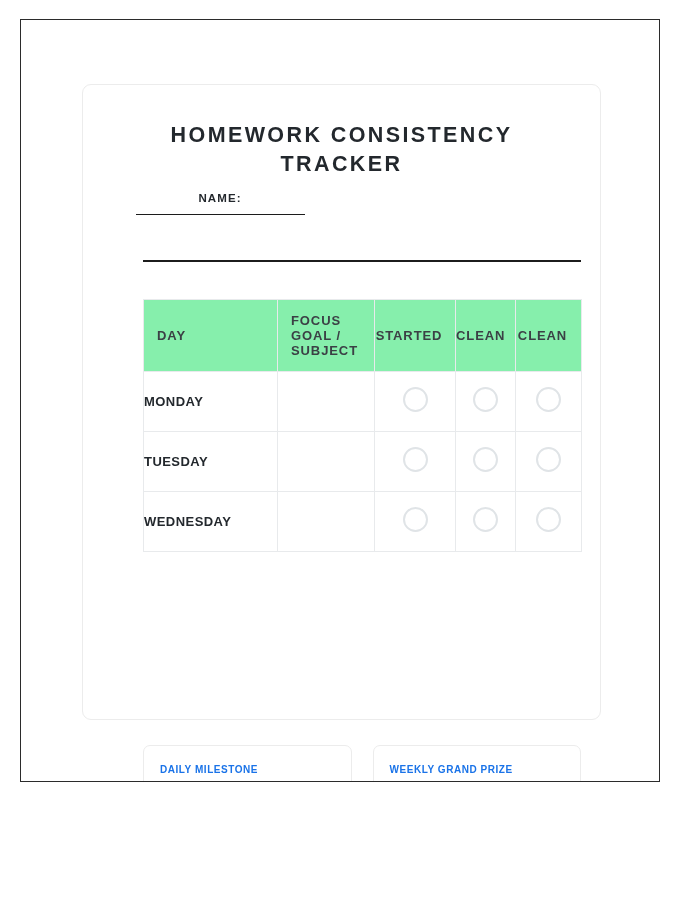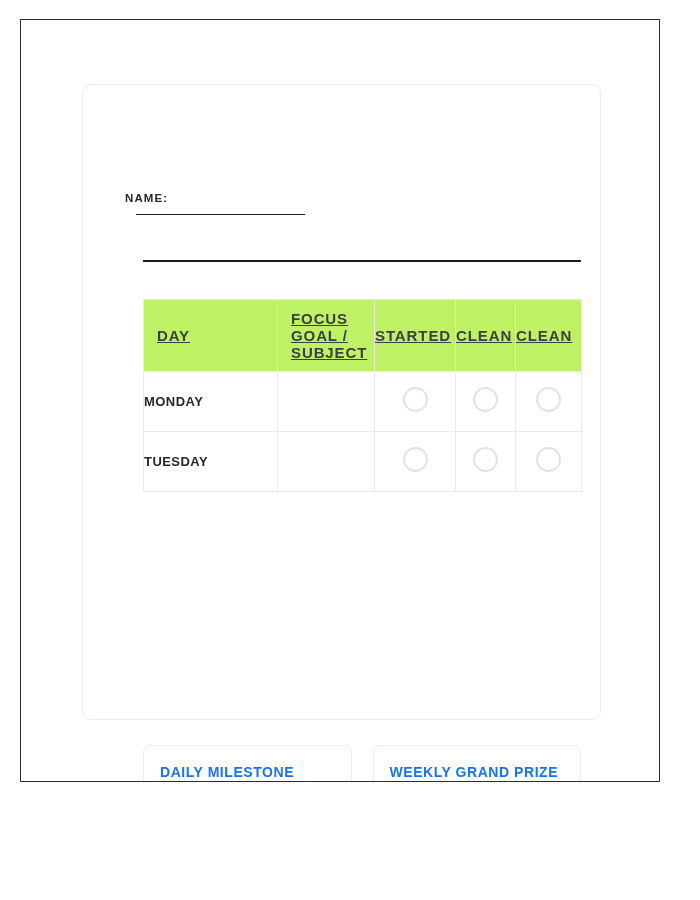--- a/index.html
+++ b/index.html
@@ -64,21 +64,21 @@
   .fields-row {
     position: absolute;
     left: 42px;
     top: 107px;
     width: 435px;
     display: flex;
     justify-content: space-between;
   }
   .field-group {
     width: 190px;
-    text-align: left;
+    text-align: center;
   }
   .field-label {
     font-size: 11.5px;
     font-weight: bold;
     letter-spacing: 1.1px;
     color: #23282d;
     display: block;
     margin-bottom: 10px;
   }
   .field-rule {
@@ -107,30 +107,29 @@
     border-collapse: collapse;
     table-layout: fixed;
   }
   .tracker-table th,
   .tracker-table td {
     border: 1px solid #e8eaec;
     padding: 0;
     vertical-align: middle;
   }
   .tracker-table thead th {
-    background: #bef264;
+    background: #86efac;
     height: 71px;
-    font-size: 15px;
+    font-size: 13px;
     font-weight: bold;
     letter-spacing: 0.9px;
     color: #3b4045;
     text-align: left;
     padding-left: 13px;
     padding-right: 6px;
-    text-decoration: underline;
   }
   .tracker-table thead th.center-head {
     text-align: center;
     padding-left: 0;
     padding-right: 12px;
   }
   .col-day      { width: 134px; }
   .col-focus    { width: 97px;  }
   .col-started  { width: 81px;  }
   .col-done     { width: 60px;  }
@@ -166,35 +165,38 @@
   .reward-card {
     width: 209px;
     border: 1px solid #ececec;
     border-radius: 7px 7px 0 0;
     box-sizing: border-box;
     background: #ffffff;
     height: 122px;
     overflow: hidden;
   }
   .reward-title {
-    font-size: 14px;
+    font-size: 10px;
     font-weight: bold;
     letter-spacing: 0.55px;
     color: #1a73e8;
     padding: 18px 16px 10px 16px;
     border-bottom: 1px solid #f2f2f2;
   }
 </style>
 </head>
 <body>
 
 <div class="page-sheet">
 
   <div class="worksheet-panel">
 
+    <div class="title-block">
+      <h1 class="worksheet-title">HOMEWORK CONSISTENCY TRACKER</h1>
+    </div>
 
     <div class="fields-row">
       <div class="field-group name">
         <span class="field-label">NAME:</span>
         <div class="field-rule"></div>
       </div>
     </div>
 
     <div class="heavy-divider"></div>
 
@@ -223,20 +225,27 @@
           <td class="check-cell"><span class="check-circle"></span></td>
           <td class="check-cell"><span class="check-circle"></span></td>
         </tr>
         <tr>
           <td class="day-cell">TUESDAY</td>
           <td></td>
           <td class="check-cell"><span class="check-circle"></span></td>
           <td class="check-cell"><span class="check-circle"></span></td>
           <td class="check-cell"><span class="check-circle"></span></td>
         </tr>
+        <tr>
+          <td class="day-cell">WEDNESDAY</td>
+          <td></td>
+          <td class="check-cell"><span class="check-circle"></span></td>
+          <td class="check-cell"><span class="check-circle"></span></td>
+          <td class="check-cell"><span class="check-circle"></span></td>
+        </tr>
       </tbody>
     </table>
 
     <div class="reward-cards">
       <div class="reward-card">
         <div class="reward-title">DAILY MILESTONE</div>
 
       </div>
       <div class="reward-card">
         <div class="reward-title">WEEKLY GRAND PRIZE</div>

